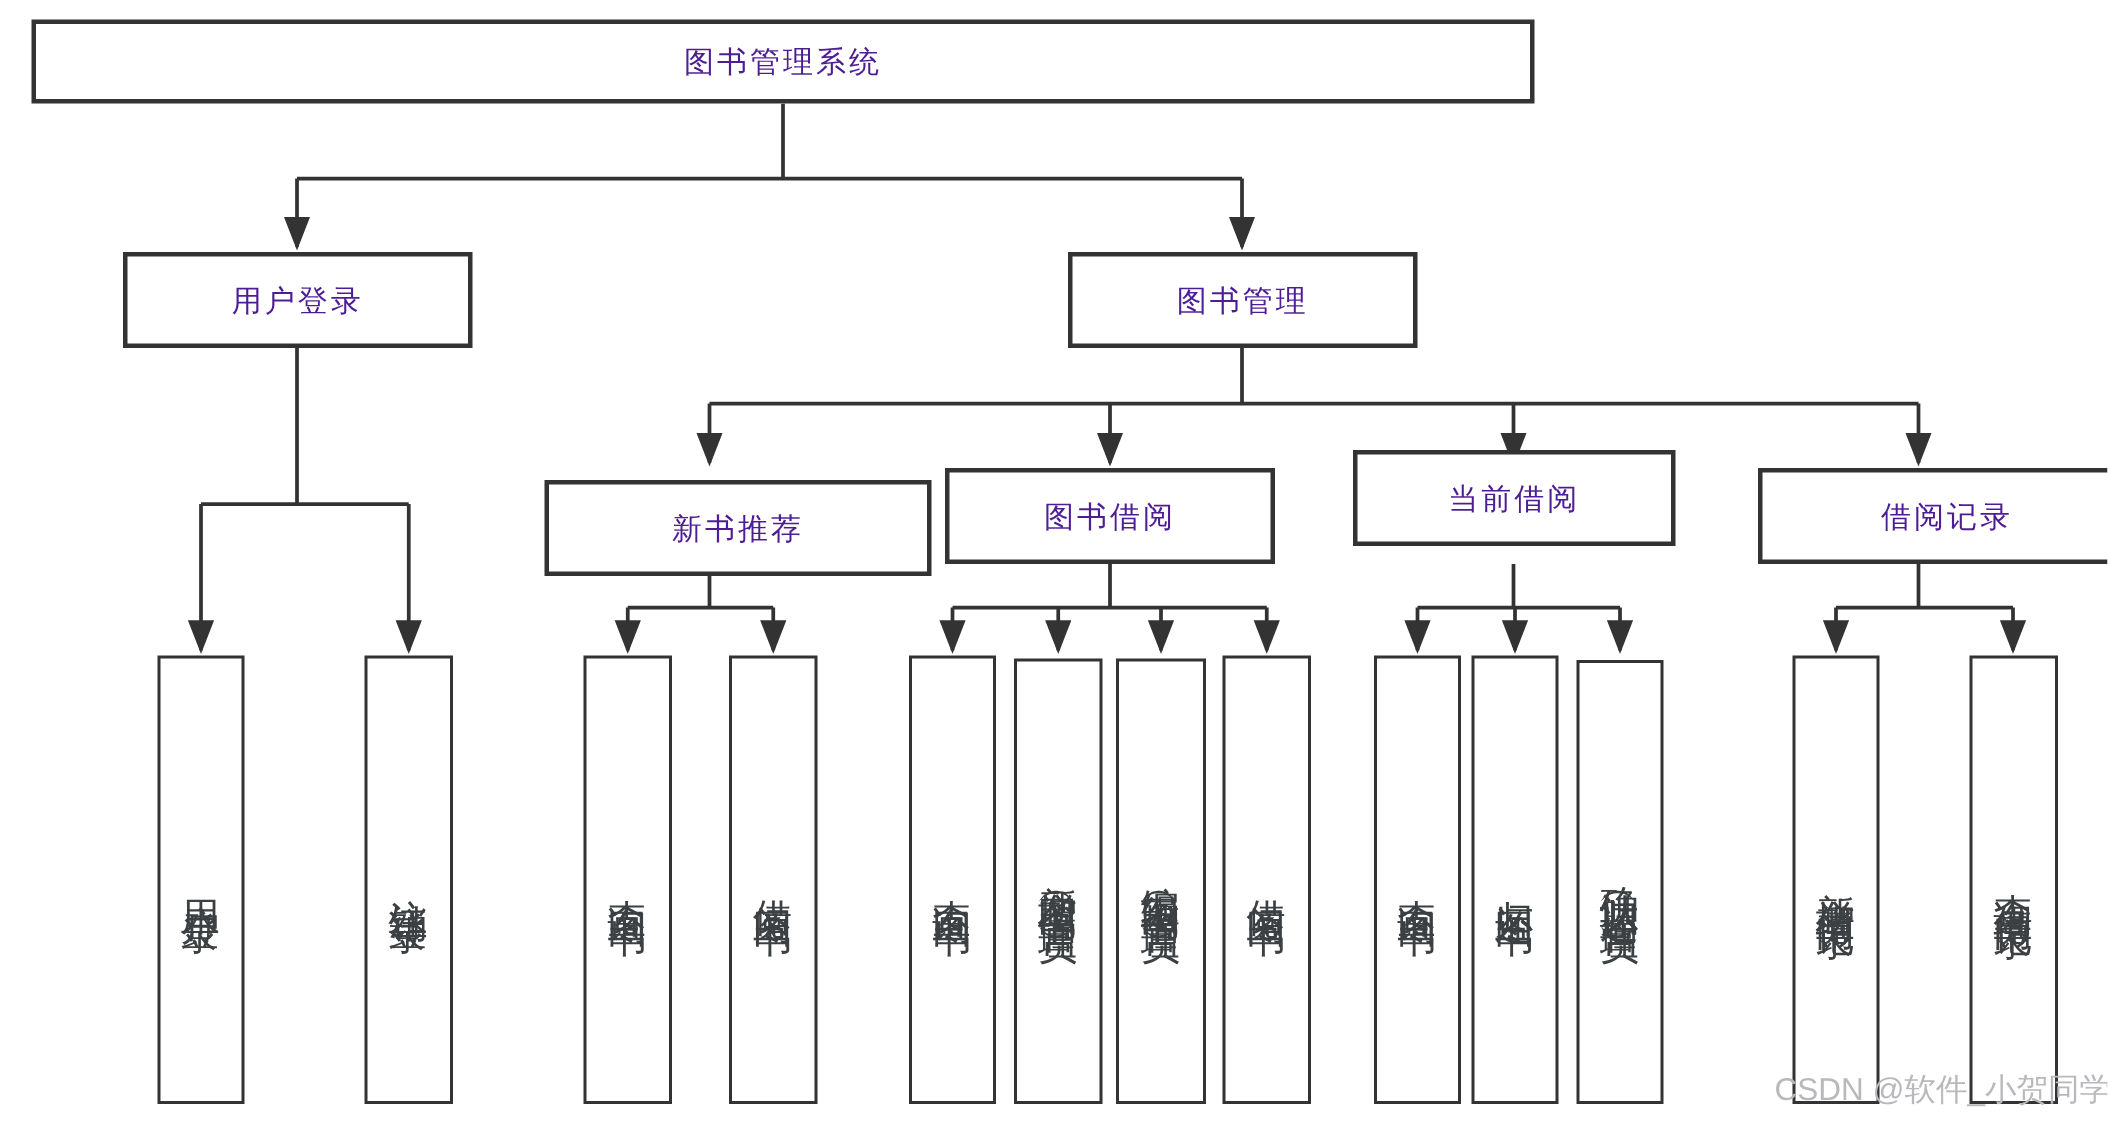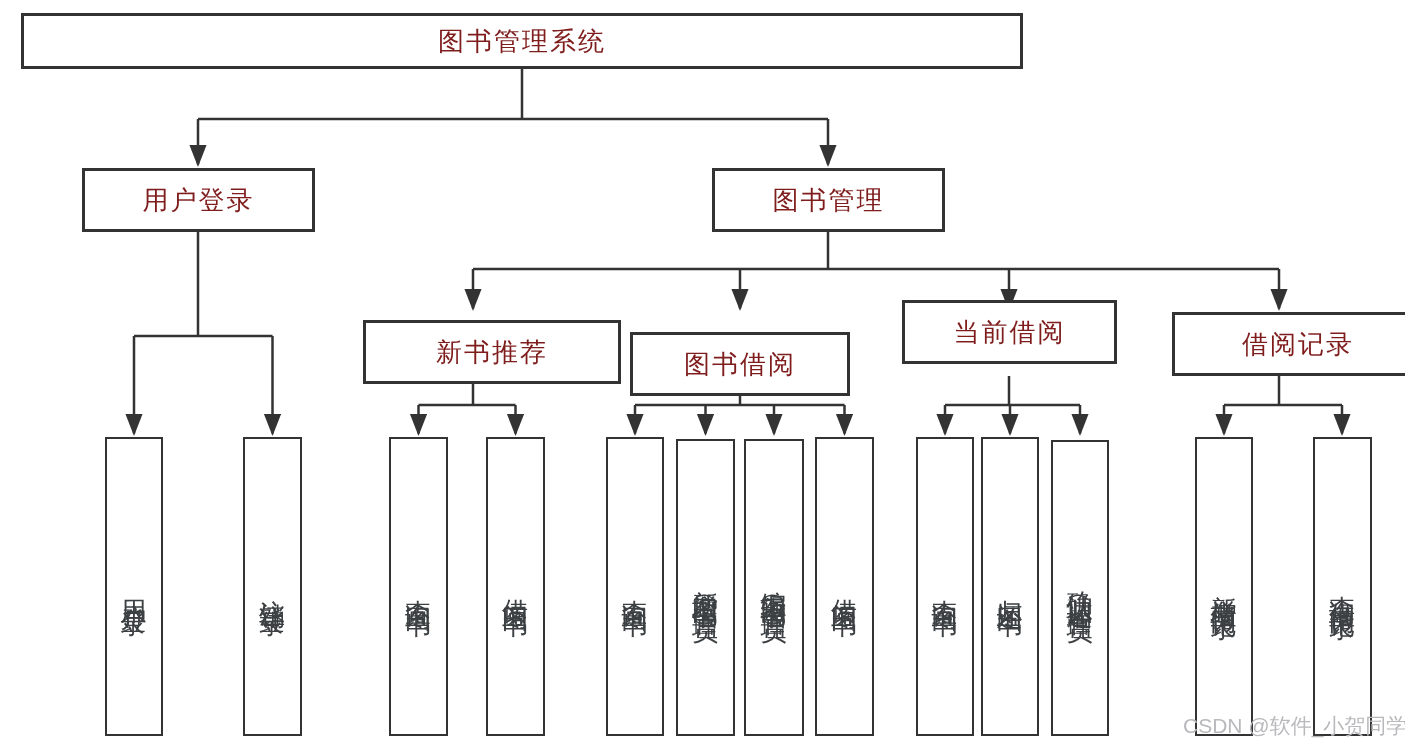--- a/index.html
+++ b/index.html
@@ -20,22 +20,22 @@
     position: absolute;
     box-sizing: border-box;
     background: #ffffff;
     border: 3px solid #333333;
     display: flex;
     align-items: center;
     justify-content: center;
   }
   .box.leaf { border-width: 2.5px; }
   .lbl {
-    color: #7f1d1d;
-    font-size: 26px;
+    color: #4c1d95;
+    font-size: 20px;
     letter-spacing: 2px;
     white-space: nowrap;
   }
   .vlbl {
     color: #3c4043;
     font-size: 26px;
     line-height: 1;
     writing-mode: vertical-rl;
     text-orientation: mixed;
     letter-spacing: 4px;
@@ -112,21 +112,21 @@
   <div class="box" style="left:82px;top:168px;width:233px;height:64px">
     <span class="lbl">用户登录</span>
   </div>
   <div class="box" style="left:712px;top:168px;width:233px;height:64px">
     <span class="lbl">图书管理</span>
   </div>
 
   <div class="box" style="left:363px;top:320px;width:258px;height:64px">
     <span class="lbl">新书推荐</span>
   </div>
-  <div class="box" style="left:630px;top:332px;width:220px;height:64px">
+  <div class="box" style="left:630px;top:312px;width:220px;height:64px">
     <span class="lbl">图书借阅</span>
   </div>
   <div class="box" style="left:902px;top:300px;width:215px;height:64px">
     <span class="lbl">当前借阅</span>
   </div>
   <div class="box" style="left:1172px;top:312px;width:252px;height:64px">
     <span class="lbl">借阅记录</span>
   </div>
 
   <div class="box leaf" style="left:105px;top:437px;width:58px;height:299px">

